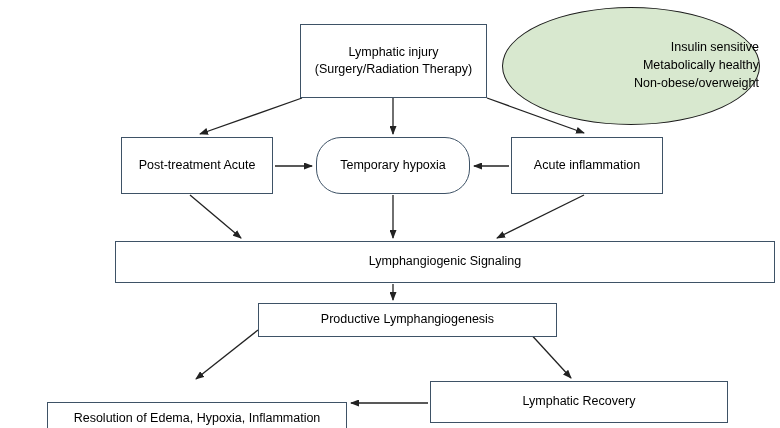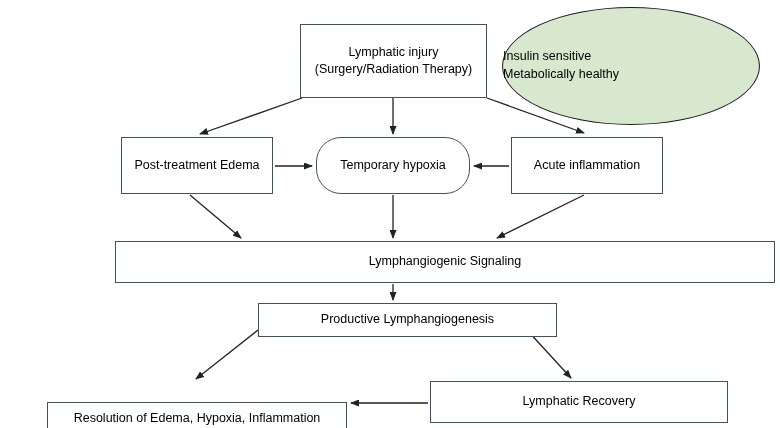--- a/index.html
+++ b/index.html
@@ -19,21 +19,21 @@
   .n-edema{left:121px;top:137px;width:152px;height:57px;}
   .n-hypoxia{left:316px;top:137px;width:154px;height:57px;border-radius:25px;}
   .n-inflam{left:511px;top:137px;width:152px;height:57px;}
   .n-signal{left:115px;top:241px;width:660px;height:42px;}
   .n-productive{left:258px;top:303px;width:299px;height:26px;}
   .n-resolution{left:47px;top:382px;width:300px;height:34px;margin-top:20px;}
   .n-recovery{left:430px;top:381px;width:298px;height:42px;text-align:right;}
   .ellipse{
     position:absolute;left:502px;top:7px;width:258px;height:118px;
     border-radius:50%;border:1.5px solid #1c1c1c;background:#d8e8cf;
-    display:flex;flex-direction:column;align-items:flex-start;justify-content:center;
+    display:flex;flex-direction:column;align-items:flex-end;justify-content:center;
     font-size:12.5px;line-height:1.42;text-align:center;box-sizing:border-box;
   }
   .arrows{position:absolute;left:0;top:0;width:780px;height:428px;pointer-events:none;}
 </style>
 </head>
 <body>
 
 <div class="canvas">
 
   <svg class="arrows" viewBox="0 0 780 428">
@@ -59,24 +59,25 @@
   <div class="node n-injury">
     <span class="two-line">
       <span>Lymphatic injury</span><br>
       <span>(Surgery/Radiation Therapy)</span>
     </span>
   </div>
 
   <div class="ellipse">
     <span>Insulin sensitive</span>
     <span>Metabolically healthy</span>
+    <span>Non-obese/overweight</span>
   </div>
 
   <div class="node n-edema">
-    <span>Post-treatment Edema</span>
+    <span>Post-treatment Acute</span>
   </div>
 
   <div class="node n-hypoxia">
     <span>Temporary hypoxia</span>
   </div>
 
   <div class="node n-inflam">
     <span>Acute inflammation</span>
   </div>
 

